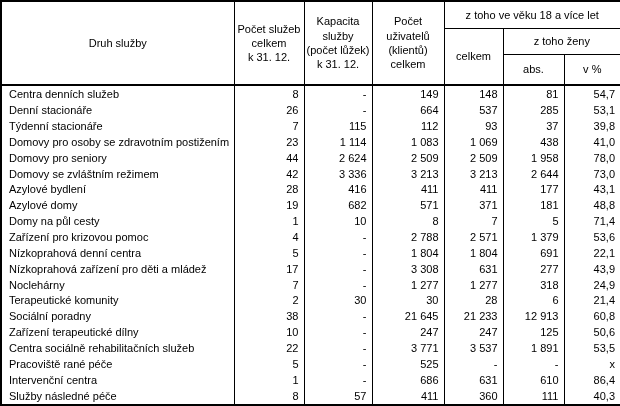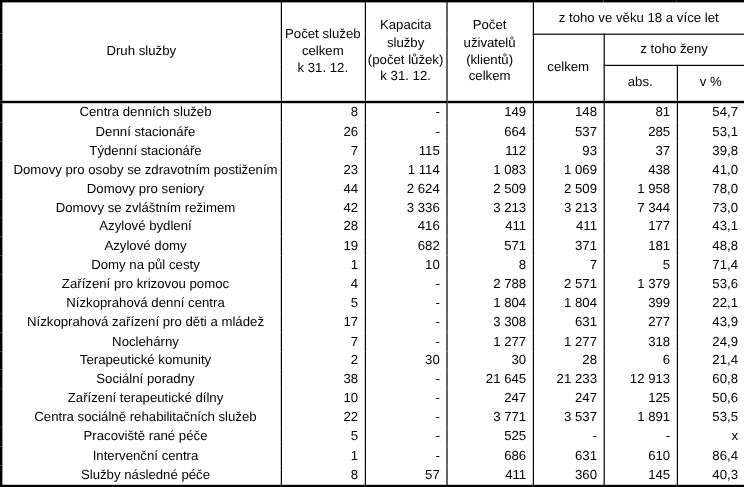--- a/index.html
+++ b/index.html
@@ -31,21 +31,21 @@
   .hb { border-bottom: 2px solid #000 !important; }
   tbody td {
     border-left: 1px solid #000;
     border-right: 1px solid #000;
     border-top: 0; border-bottom: 0;
     padding: 0;
     vertical-align: middle;
     white-space: nowrap;
     overflow: hidden;
   }
-  tbody td.svc { text-align: center; padding-left: 7px; }
+  tbody td.svc { text-align: left; padding-left: 7px; }
   tbody td.num { text-align: right; padding-right: 5px; }
   thead tr.h1 { height: 27px; }
   thead tr.h2 { height: 26px; }
   thead tr.h3 { height: 31px; }
 </style>
 </head>
 <body>
 
 <table class="stat">
   <colgroup>
@@ -127,21 +127,21 @@
         <td class="num">2 509</td>
         <td class="num">1 958</td>
         <td class="num">78,0</td>
       </tr>
       <tr>
         <td class="svc">Domovy se zvláštním režimem</td>
         <td class="num">42</td>
         <td class="num">3 336</td>
         <td class="num">3 213</td>
         <td class="num">3 213</td>
-        <td class="num">7 344</td>
+        <td class="num">2 644</td>
         <td class="num">73,0</td>
       </tr>
       <tr>
         <td class="svc">Azylové bydlení</td>
         <td class="num">28</td>
         <td class="num">416</td>
         <td class="num">411</td>
         <td class="num">411</td>
         <td class="num">177</td>
         <td class="num">43,1</td>
@@ -172,21 +172,21 @@
         <td class="num">2 571</td>
         <td class="num">1 379</td>
         <td class="num">53,6</td>
       </tr>
       <tr>
         <td class="svc">Nízkoprahová denní centra</td>
         <td class="num">5</td>
         <td class="num">-</td>
         <td class="num">1 804</td>
         <td class="num">1 804</td>
-        <td class="num">399</td>
+        <td class="num">691</td>
         <td class="num">22,1</td>
       </tr>
       <tr>
         <td class="svc">Nízkoprahová zařízení pro děti a mládež</td>
         <td class="num">17</td>
         <td class="num">-</td>
         <td class="num">3 308</td>
         <td class="num">631</td>
         <td class="num">277</td>
         <td class="num">43,9</td>
@@ -253,17 +253,17 @@
         <td class="num">631</td>
         <td class="num">610</td>
         <td class="num">86,4</td>
       </tr>
       <tr>
         <td class="svc">Služby následné péče</td>
         <td class="num">8</td>
         <td class="num">57</td>
         <td class="num">411</td>
         <td class="num">360</td>
-        <td class="num">145</td>
+        <td class="num">111</td>
         <td class="num">40,3</td>
       </tr>
     </tbody>
 </table>
 
 </body></html>

